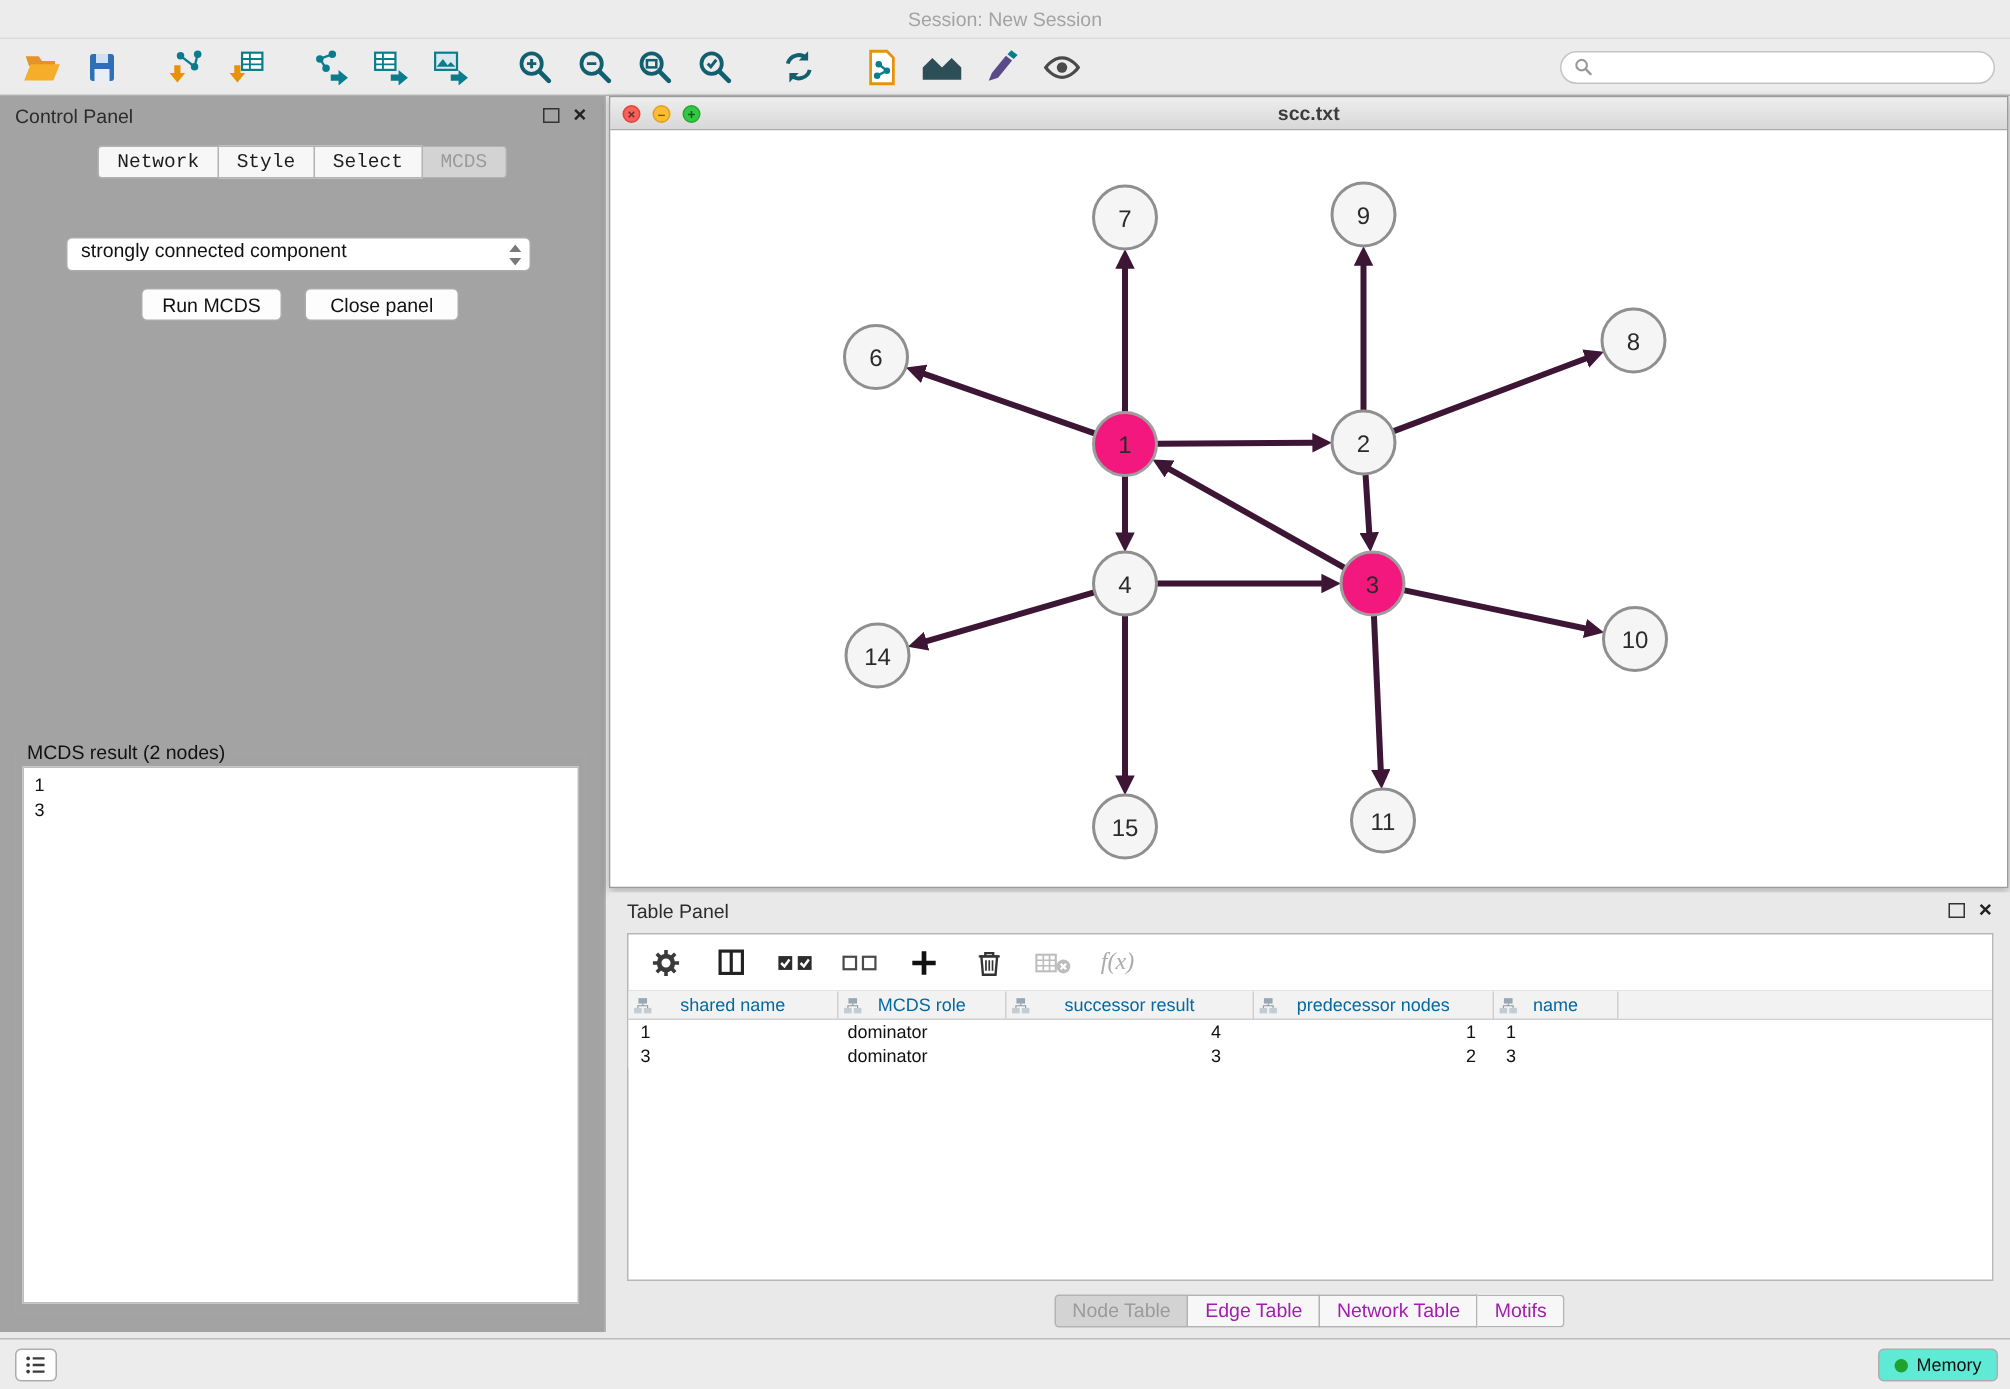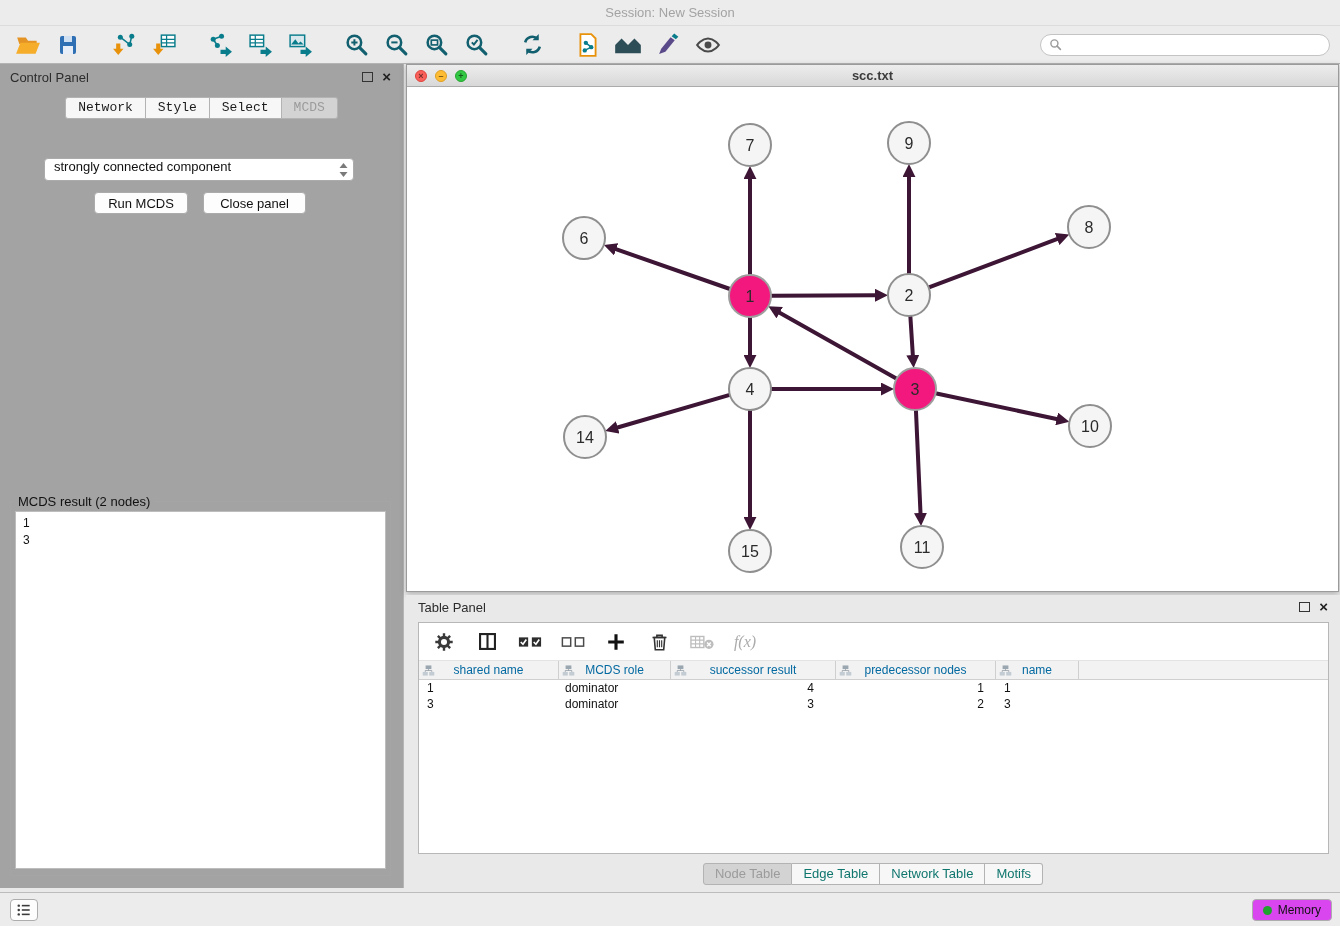--- a/index.html
+++ b/index.html
@@ -85,31 +85,31 @@
   .th svg { position:absolute; left:3px; top:3px; }
   .th-fill { flex:1; background:#f2f2f2; }
   .c0 { width:140px; } .c1 { width:112px; } .c2 { width:165px; } .c3 { width:160px; } .c4 { width:83px; }
   .trow { display:flex; height:16px; line-height:16px; font-size:12px; color:#111; background:#fff; }
   .tcell { overflow:hidden; white-space:nowrap; }
   .tcell.c0 { padding-left:8px; } .tcell.c1 { padding-left:6px; }
   .tcell.c2 { text-align:right; padding-right:22px; } .tcell.c3 { text-align:right; padding-right:12px; }
   .tcell.c4 { padding-left:8px; }
   .tp-tabs { position:absolute; left:0; bottom:3px; width:100%; display:flex; justify-content:center; }
   .bt-tab { font-size:13px; padding:2px 11px 3px; background:#f7f7f7; border:1px solid #b3b3b3; border-left:none;
-            color:#0f766e; cursor:default; }
+            color:#a21caf; cursor:default; }
   .bt-tab:first-child { border-left:1px solid #b3b3b3; border-radius:3px 0 0 3px; }
   .bt-tab:last-child { border-radius:0 3px 3px 0; }
   .bt-tab.selected { background:#d3d3d3; color:#9b9b9b; }
 
   
   .statusbar { position:absolute; left:0; top:892px; width:1340px; height:34px; background:#ececec;
                border-top:1px solid #bcbcbc; }
   .sb-left-btn { position:absolute; left:10px; top:6px; width:28px; height:22px; background:#fdfdfd;
                  border:1px solid #adadad; border-radius:4px; display:flex; align-items:center; justify-content:center; }
-  .memory-btn { position:absolute; right:8px; top:6px; height:22px; padding:0 10px; background:#d946ef;
+  .memory-btn { position:absolute; right:8px; top:6px; height:22px; padding:0 10px; background:#5eead4;
                 border:1px solid #adadad; border-radius:4px; display:flex; align-items:center; gap:6px;
                 font-size:12px; color:#111; }
   .mem-dot { width:9px; height:9px; border-radius:50%; background:#1fa32e; }
 </style>
 </head>
 <body>
 
 <div class="app">
 
   <div class="titlebar">

